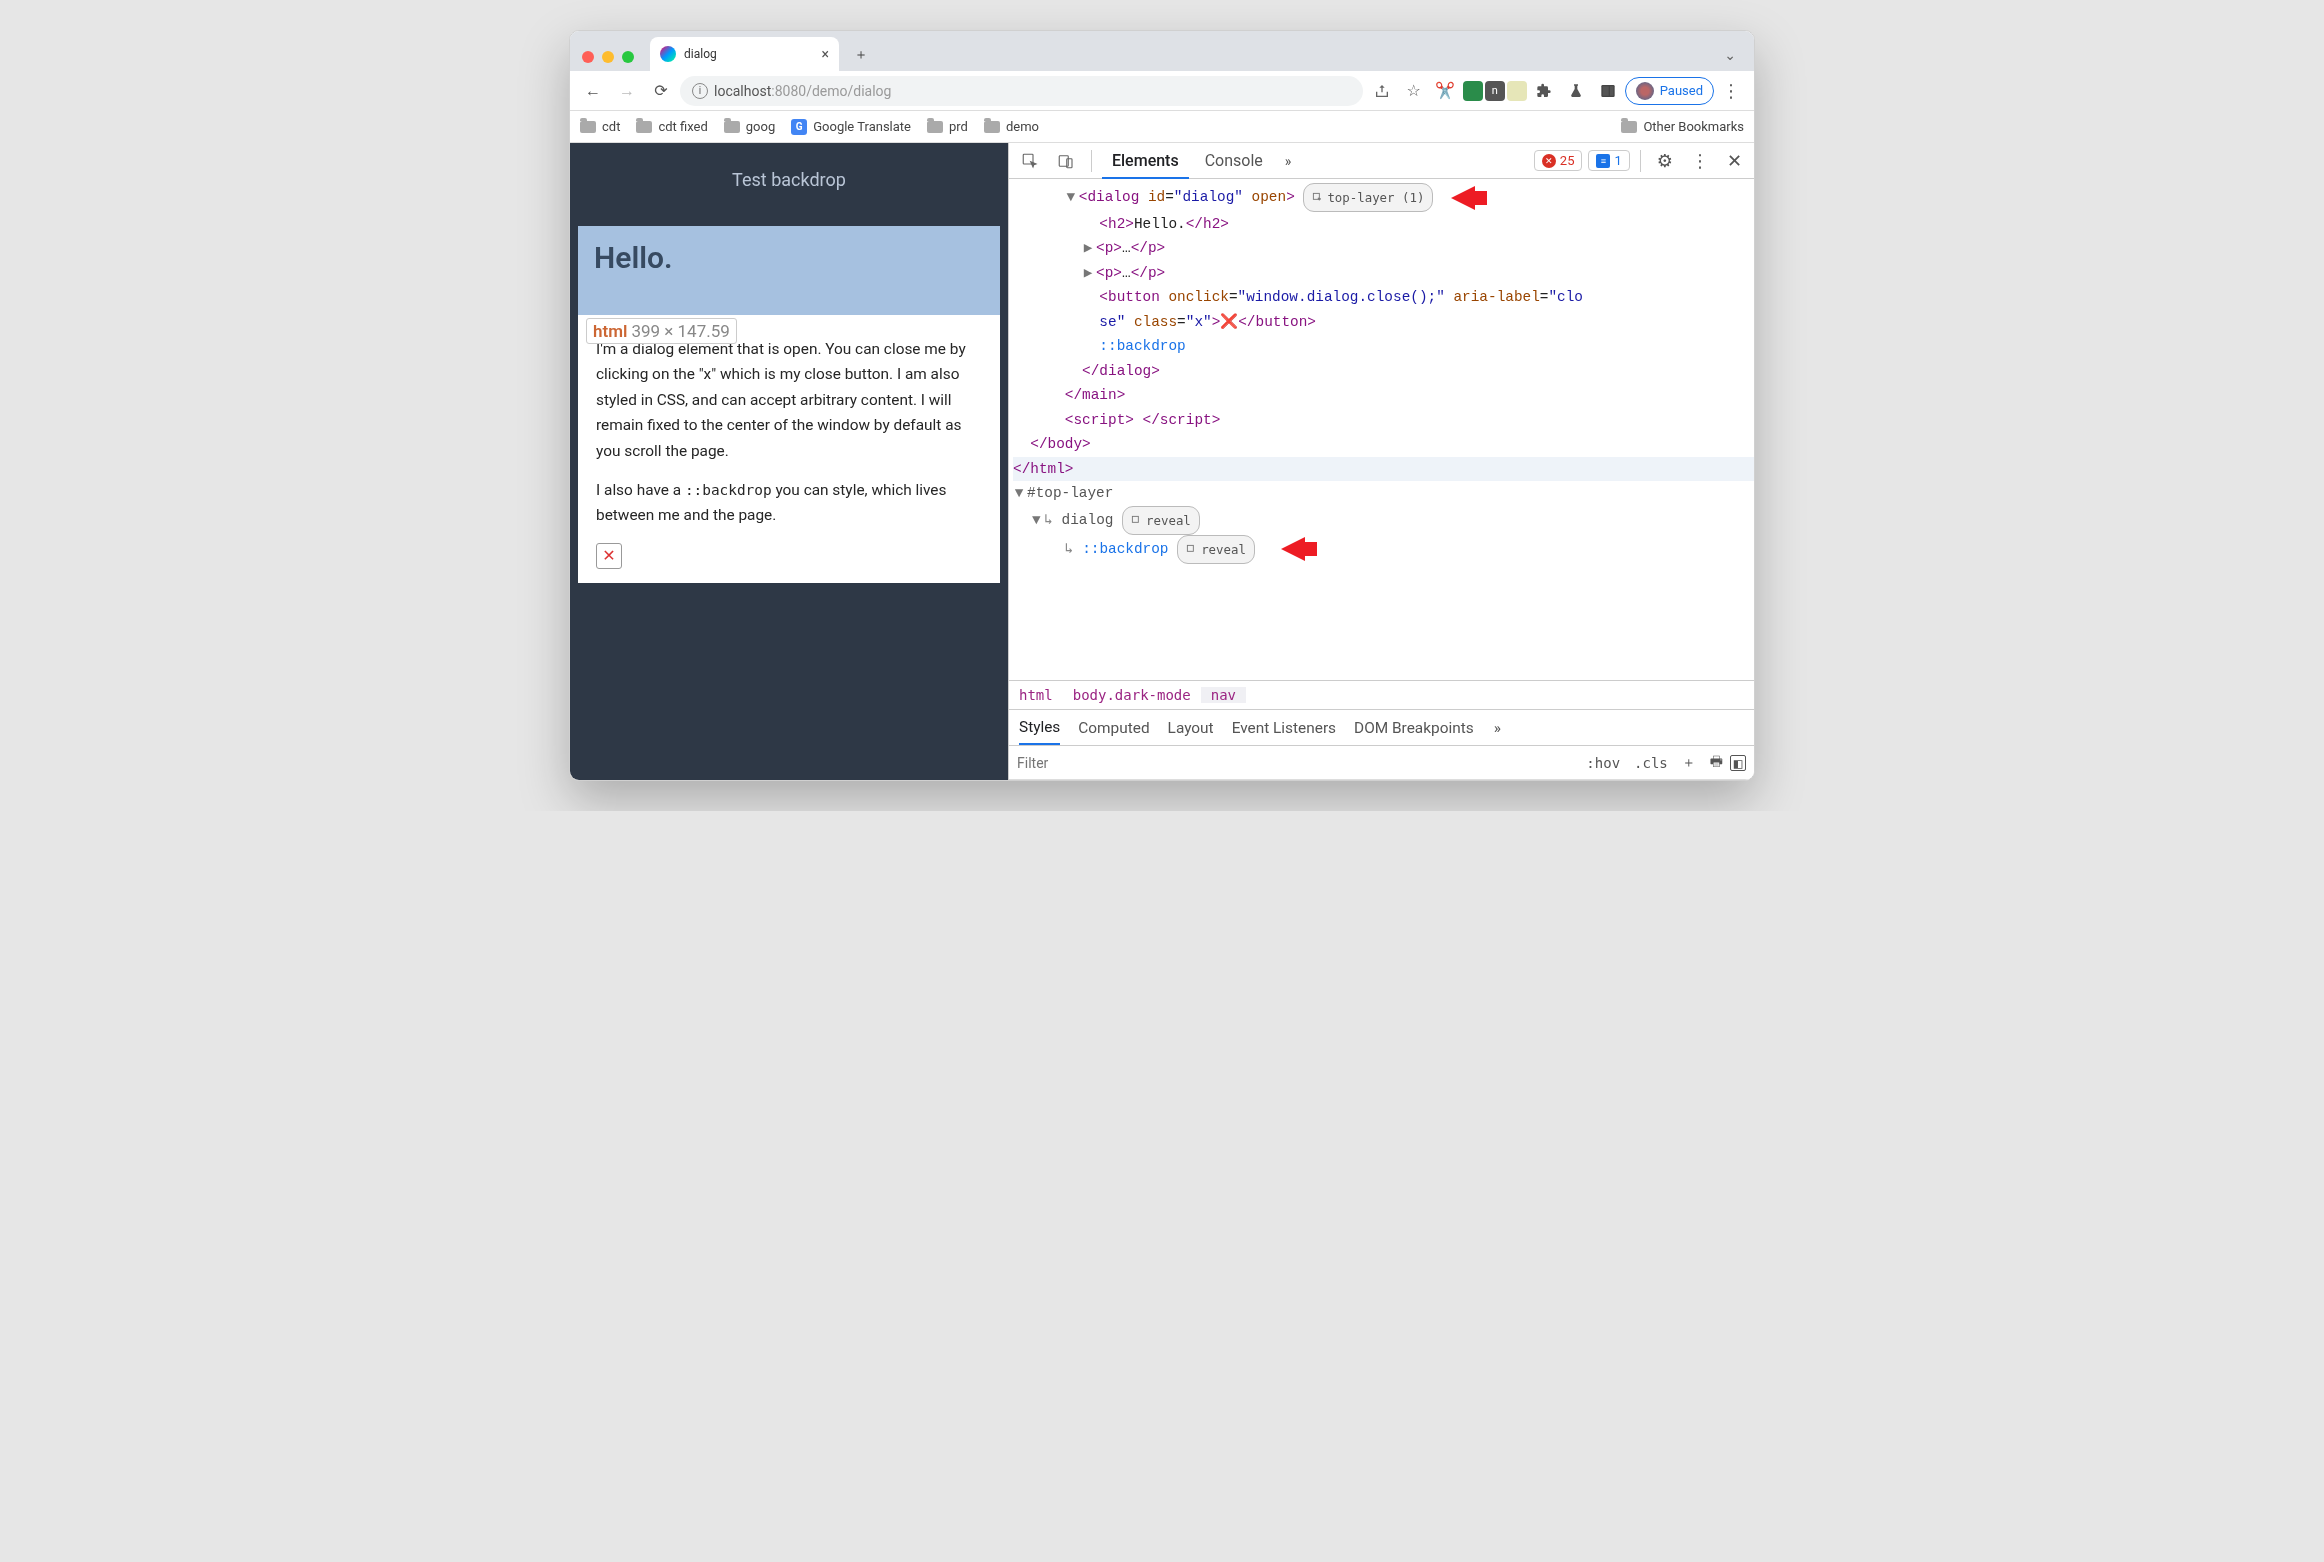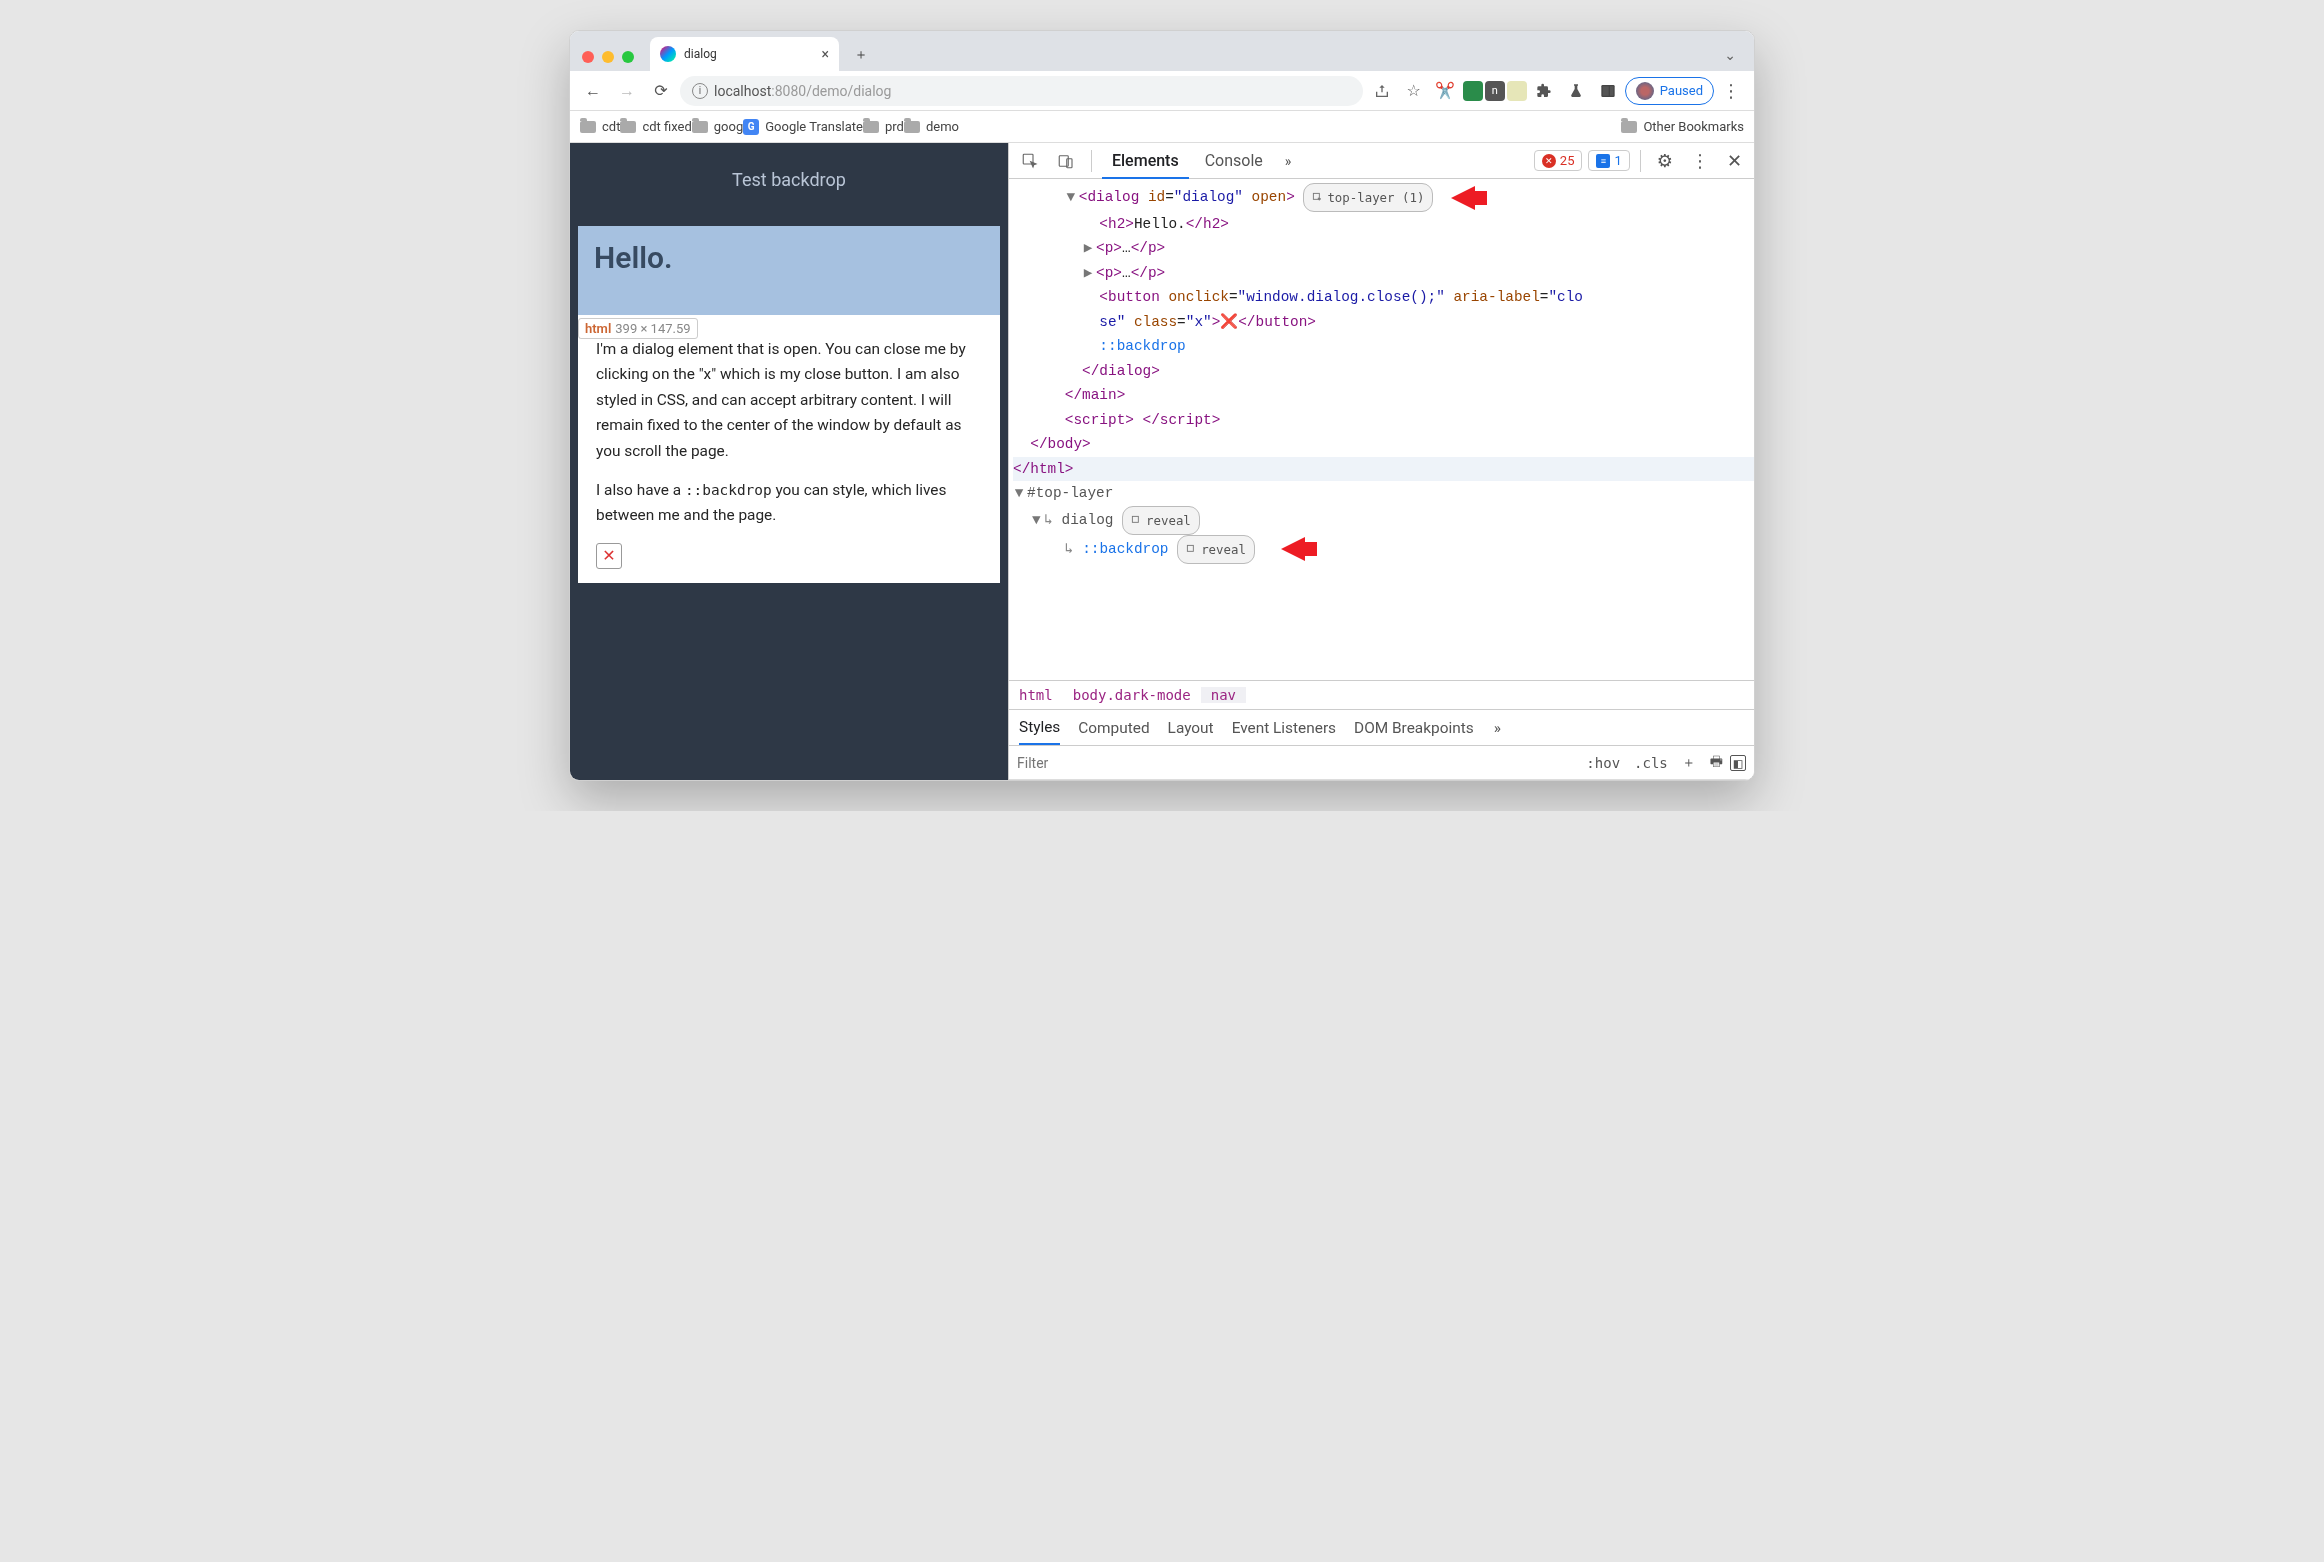--- a/index.html
+++ b/index.html
@@ -63,21 +63,21 @@
   .ext-icon { width:20px;height:20px;border-radius:4px; }
   .paused-chip {
     border:1px solid #1a73e8; color:#1a73e8; border-radius:16px;
     height:28px; display:flex;align-items:center;gap:6px; padding:0 10px; font-size:13px;
   }
   .paused-chip .avatar { width:18px;height:18px;border-radius:50%;background:radial-gradient(circle,#b66 30%,#369 100%); }
   .kebab { font-size:18px; color:#555; padding:0 6px; }
   
   .bookmarks {
     background:#fff; height:32px; border-bottom:1px solid #ddd;
-    display:flex; align-items:center; padding:0 10px; font-size:13px; color:#444;
+    display:flex; align-items:center; gap:16px; padding:0 10px; font-size:13px; color:#444;
   }
   .bm { display:flex;align-items:center;gap:6px; }
   .bm .folder{ width:16px;height:12px;background:#aaa;border-radius:2px; position:relative; }
   .bm .folder::before{content:"";position:absolute;top:-3px;left:0;width:7px;height:3px;background:#aaa;border-radius:2px 2px 0 0;}
   .bm .gt{width:16px;height:16px;background:#4285f4;border-radius:3px;display:flex;align-items:center;justify-content:center;color:#fff;font-size:10px;font-weight:bold;}
   .bm-spacer{flex:1;}
   
   .content {
     display:flex; height:637px; background:#fff;
   }
@@ -86,22 +86,22 @@
   }
   .page-header {
     color:#b9c5d6; text-align:center; padding:26px 0 36px; font-size:18px;
   }
   .dialog-box {
     margin:0 8px; background:#fff;
   }
   .dialog-h2-wrap{ background:#a6c1e0; padding:14px 16px 40px; }
   .dialog-h2 { color:#374a61; font-size:30px; font-weight:600; width:92px; }
   .dim-pill{
-    position:absolute; left:8px; top:175px; background:#fff;
-    border:1px solid #ccc; border-radius:3px; padding:2px 6px; font-size:13px;
+    position:absolute; left:16px; top:175px; background:#fff;
+    border:1px solid #ccc; border-radius:3px; padding:2px 6px; font-size:17px;
     color:#888;
   }
   .dim-pill b{ color:#c63; font-weight:600; margin-right:4px;}
   .dialog-body { padding:22px 18px 14px; font-size:15.4px; color:#262626; line-height:1.65; }
   .dialog-body p{ margin-bottom:14px; }
   .dialog-body code{ font-family:Menlo,Consolas,monospace; font-size:14.4px; }
   .close-btn{
     width:26px;height:26px;border:1px solid #999;background:#fff;border-radius:3px;
     display:flex;align-items:center;justify-content:center;color:#d33;font-size:16px;margin-top:4px;
   }

